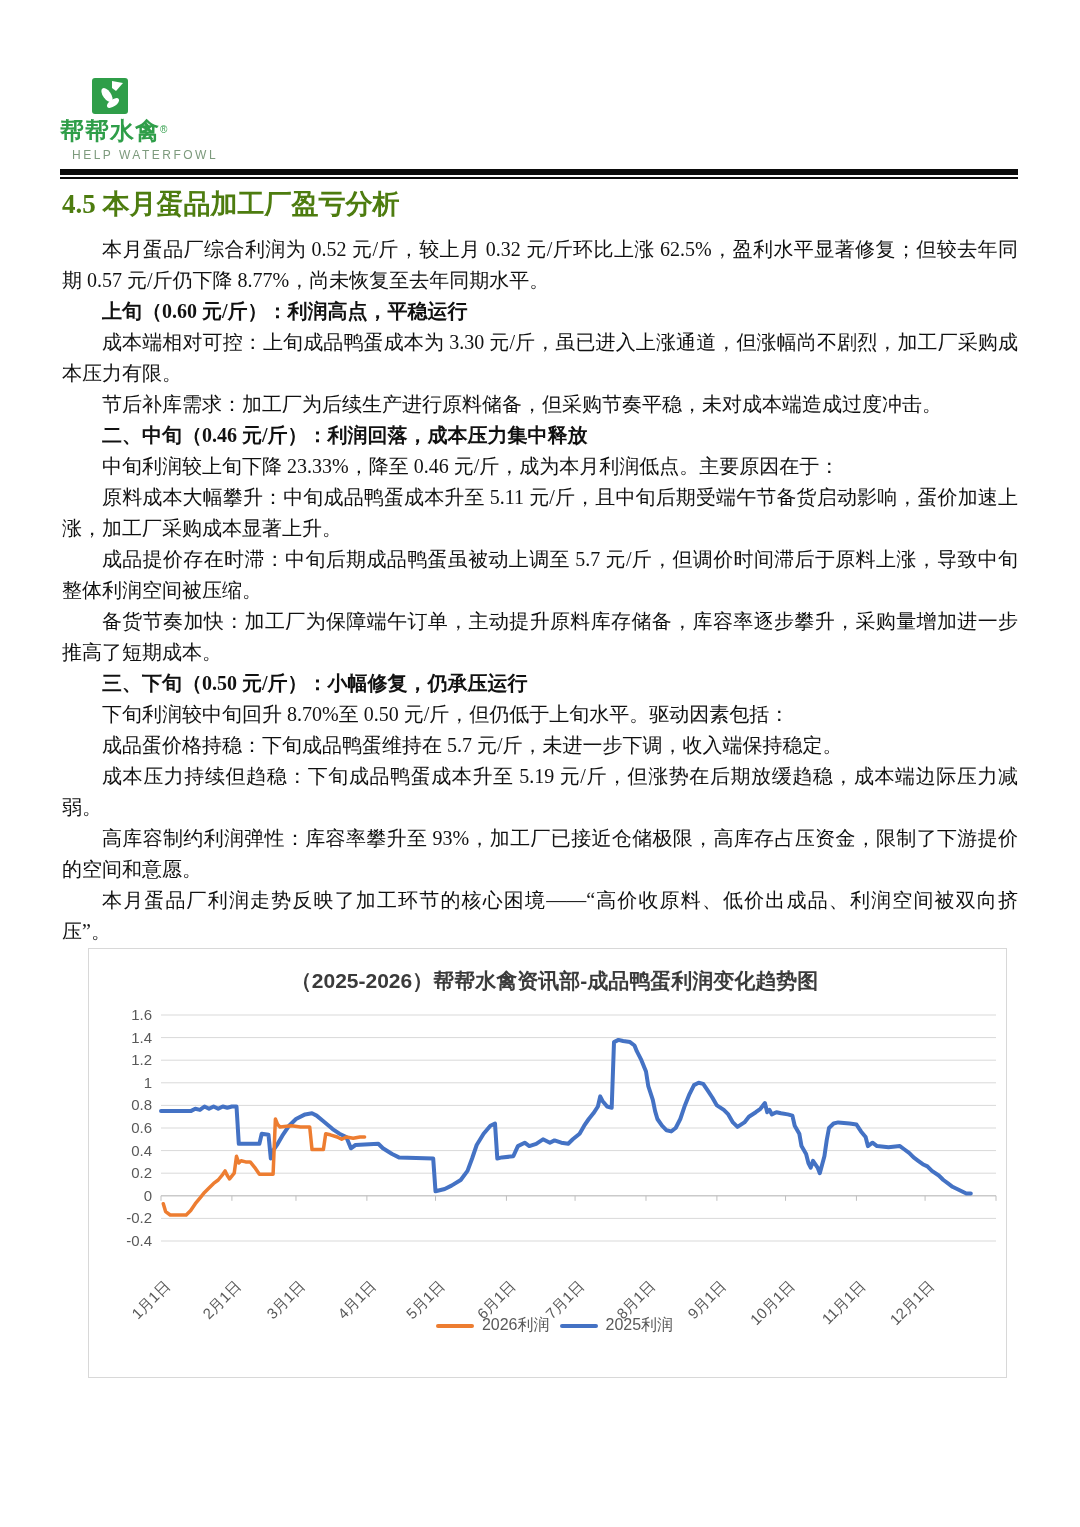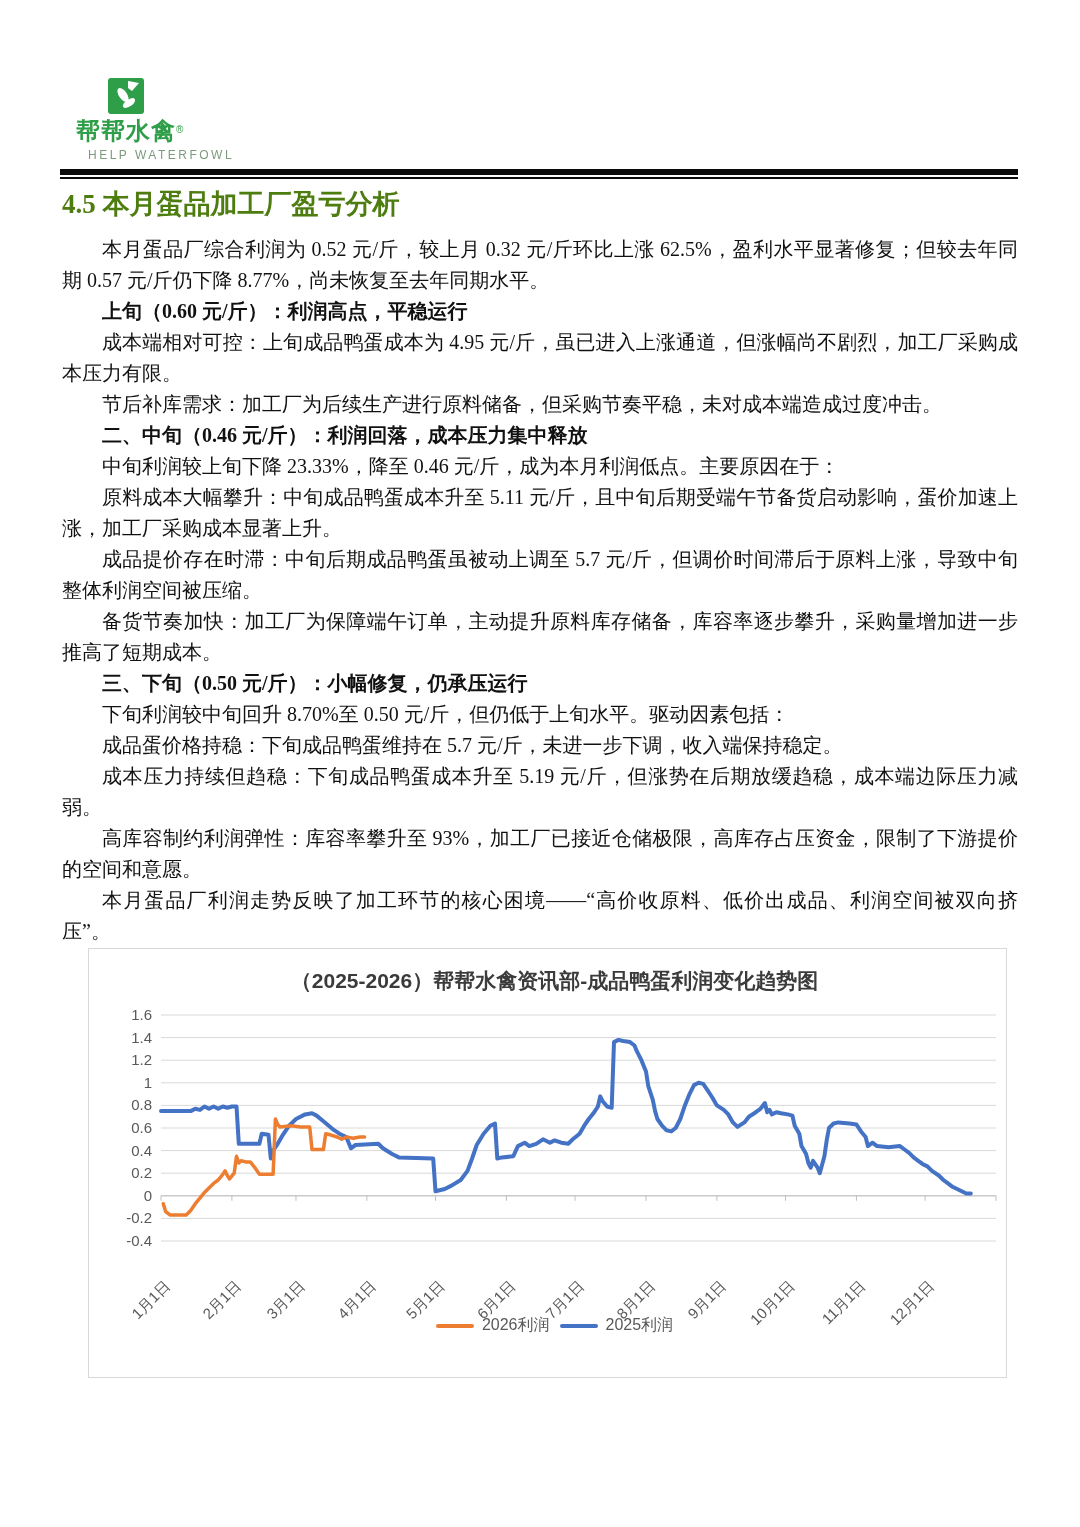--- a/index.html
+++ b/index.html
@@ -1,19 +1,19 @@
 <!DOCTYPE html>
 <html><head>
 <meta charset="utf-8">
 <style>
   html,body{margin:0;padding:0;background:#888;}
   .page{position:relative;width:1080px;height:1527px;background:#ffffff;margin:0 auto;
         font-family:"Liberation Serif","DejaVu Serif",serif;color:#111;overflow:hidden;}
   
-  .logo{position:absolute;left:76px;top:78px;width:160px;}
+  .logo{position:absolute;left:60px;top:78px;width:160px;}
   .logo-mark{display:block;margin-left:32px;}
   .brand-row{position:relative;margin-top:3px;line-height:26px;white-space:nowrap;}
   .brand-cn{font-weight:bold;font-size:24px;color:#2F9E49;letter-spacing:1px;font-family:"Liberation Sans","DejaVu Sans",sans-serif;}
   .brand-reg{font-size:10px;color:#2F9E49;vertical-align:super;font-family:"Liberation Sans",sans-serif;}
   .brand-en{margin-top:1px;margin-left:12px;font-size:12px;letter-spacing:2.5px;color:#7d9a7d;font-family:"Liberation Sans","DejaVu Sans",sans-serif;}
   
   .rule{position:absolute;left:60px;top:169px;width:958px;border-top:6px solid #0b0b0b;}
   .rule-thin{height:2px;background:#0b0b0b;margin-top:2px;}
   
   .heading{position:absolute;left:62px;top:186px;margin:0;font-size:27px;font-weight:bold;color:#4d7c0f;}
@@ -51,21 +51,21 @@
 
   <div class="rule">
       <div class="rule-thin"></div>
     </div>
 
   <h1 class="heading">4.5 本月蛋品加工厂盈亏分析</h1>
 
   <article class="body-text" id="body-text">
       <p class="">本月蛋品厂综合利润为 0.52 元/斤，较上月 0.32 元/斤环比上涨 62.5%，盈利水平显著修复；但较去年同期 0.57 元/斤仍下降 8.77%，尚未恢复至去年同期水平。</p>
       <p class="b">上旬（0.60 元/斤）：利润高点，平稳运行</p>
-      <p class="">成本端相对可控：上旬成品鸭蛋成本为 4.95 元/斤，虽已进入上涨通道，但涨幅尚不剧烈，加工厂采购成本压力有限。</p>
+      <p class="">成本端相对可控：上旬成品鸭蛋成本为 3.30 元/斤，虽已进入上涨通道，但涨幅尚不剧烈，加工厂采购成本压力有限。</p>
       <p class="">节后补库需求：加工厂为后续生产进行原料储备，但采购节奏平稳，未对成本端造成过度冲击。</p>
       <p class="b">二、中旬（0.46 元/斤）：利润回落，成本压力集中释放</p>
       <p class="">中旬利润较上旬下降 23.33%，降至 0.46 元/斤，成为本月利润低点。主要原因在于：</p>
       <p class="">原料成本大幅攀升：中旬成品鸭蛋成本升至 5.11 元/斤，且中旬后期受端午节备货启动影响，蛋价加速上涨，加工厂采购成本显著上升。</p>
       <p class="">成品提价存在时滞：中旬后期成品鸭蛋虽被动上调至 5.7 元/斤，但调价时间滞后于原料上涨，导致中旬整体利润空间被压缩。</p>
       <p class="">备货节奏加快：加工厂为保障端午订单，主动提升原料库存储备，库容率逐步攀升，采购量增加进一步推高了短期成本。</p>
       <p class="b">三、下旬（0.50 元/斤）：小幅修复，仍承压运行</p>
       <p class="">下旬利润较中旬回升 8.70%至 0.50 元/斤，但仍低于上旬水平。驱动因素包括：</p>
       <p class="">成品蛋价格持稳：下旬成品鸭蛋维持在 5.7 元/斤，未进一步下调，收入端保持稳定。</p>
       <p class="">成本压力持续但趋稳：下旬成品鸭蛋成本升至 5.19 元/斤，但涨势在后期放缓趋稳，成本端边际压力减弱。</p>

